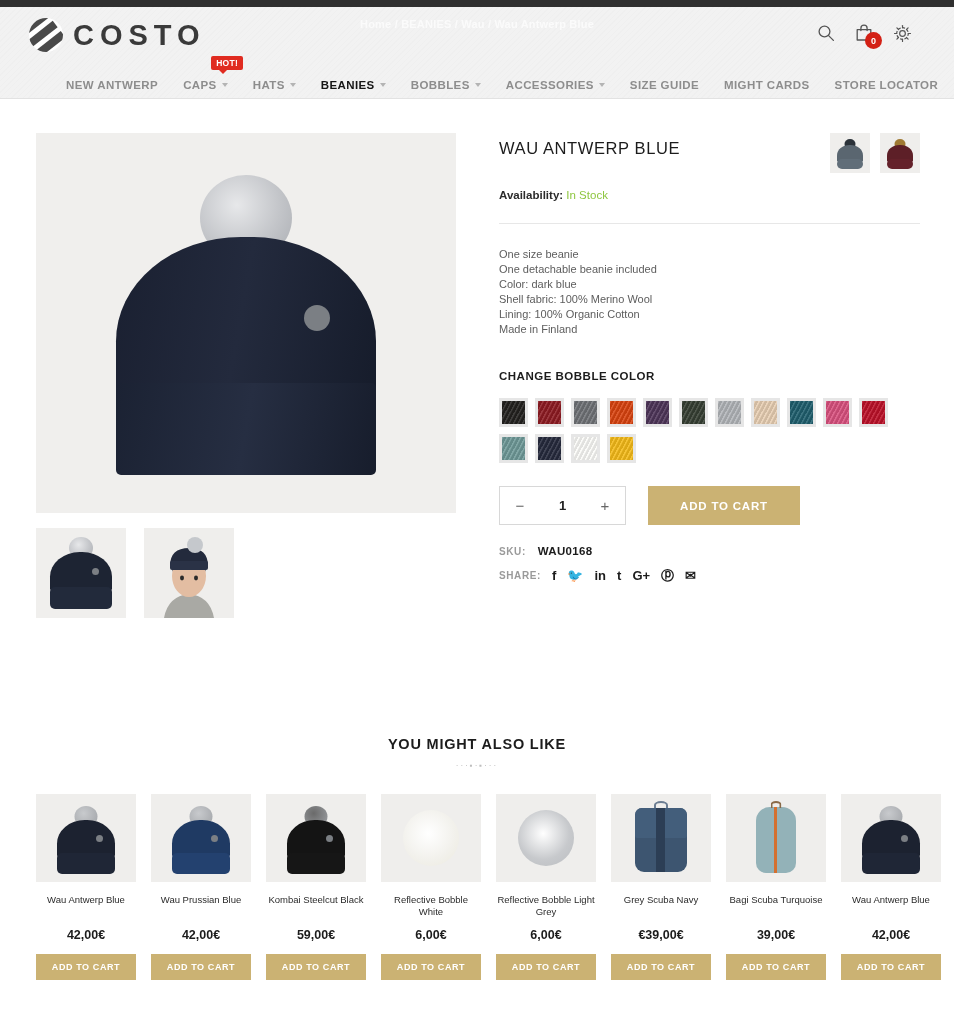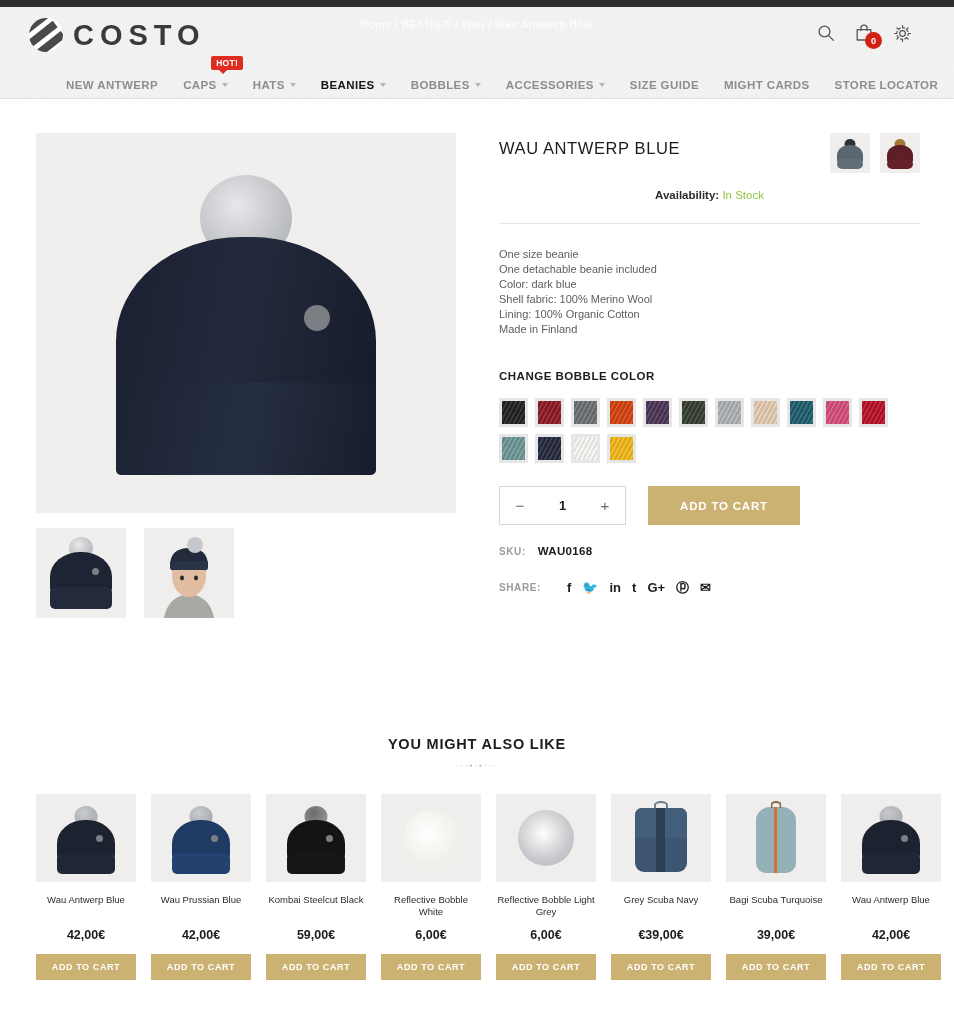--- a/index.html
+++ b/index.html
@@ -155,21 +155,21 @@
   .variant {
     width: 40px; height: 40px;
     background: #efeeec; position: relative; overflow: hidden;
     cursor: pointer;
   }
   .price {
     font-size: 21px; font-weight: bold;
     margin-top: 30px; color: #1c1c1c; letter-spacing: 0.2px;
   }
   .avail {
-    margin-top: 16px; font-size: 11.5px; font-weight: bold; color: #2b2b2b; text-align: center;
+    margin-top: 16px; font-size: 11.5px; font-weight: bold; color: #2b2b2b;
   }
   .avail .stock { color: #8ec63f; font-weight: normal; }
   .hr { border-top: 1px solid #e7e7e7; margin: 22px 0 0 0; }
   .desc { margin-top: 23px; }
   .desc div {
     font-size: 11px; color: #5d5d5d; line-height: 15px;
   }
   .section-label {
     margin-top: 33px;
     font-size: 11.5px; font-weight: bold; letter-spacing: 0.5px; color: #1c1c1c;
@@ -202,21 +202,21 @@
     width: 152px; height: 39px;
     background: #cbb273; color: #fff;
     border: none;
     font-size: 11.5px; font-weight: bold; letter-spacing: 0.8px;
     font-family: "Liberation Sans", sans-serif;
     cursor: pointer;
   }
   .sku-row { margin-top: 20px; display: flex; align-items: baseline; gap: 12px; }
   .meta-label { font-size: 10px; color: #9a9a9a; letter-spacing: 0.6px; font-weight: bold; }
   .sku-val { font-size: 11.5px; font-weight: bold; color: #1c1c1c; letter-spacing: 0.3px; }
-  .share-row { margin-top: 24px; display: flex; align-items: center; gap: 26px; }
+  .share-row { margin-top: 12px; display: flex; align-items: center; gap: 11px; }
   .share-icons { display: flex; align-items: center; gap: 11px; }
   .share-icons span {
     font-size: 13px; font-weight: bold; color: #1c1c1c; cursor: pointer; line-height: 1;
   }
 
   
   .also-title {
     margin-top: 118px;
     text-align: center;
     font-size: 14.5px; font-weight: bold; letter-spacing: 0.8px; color: #1c1c1c;

